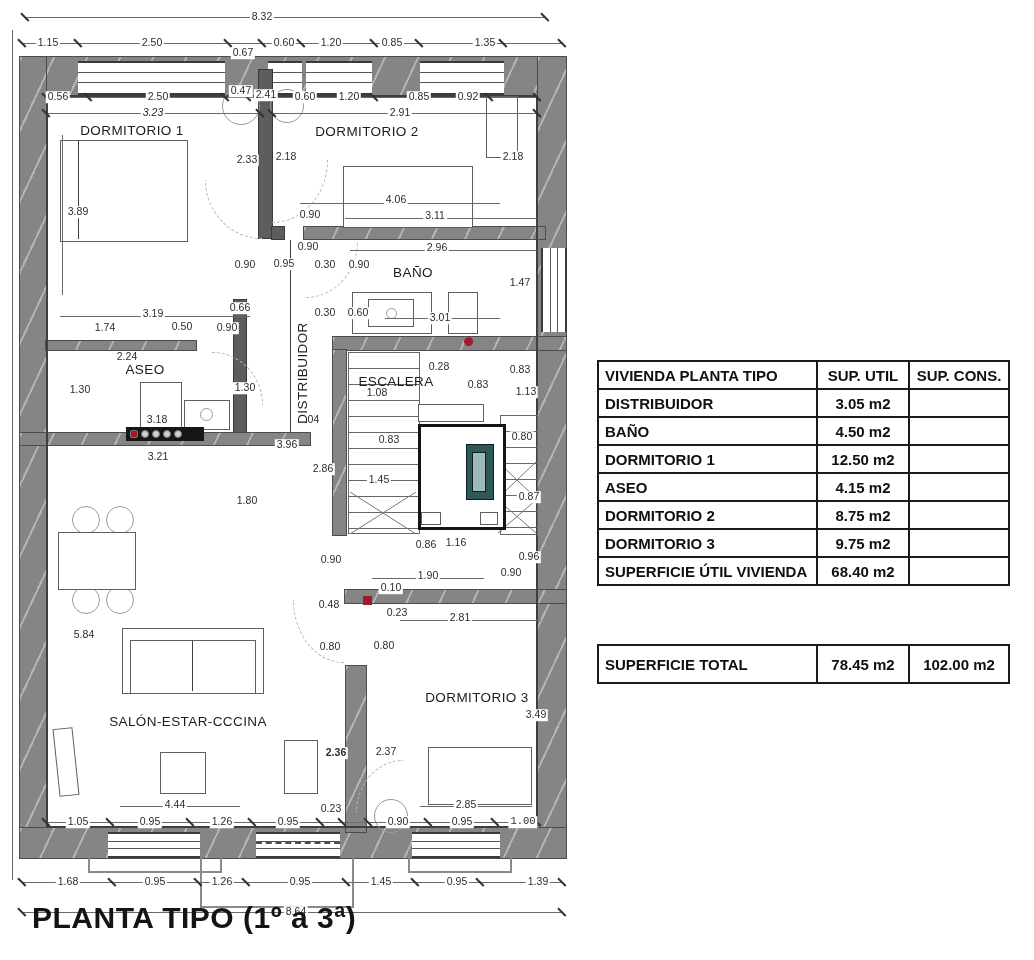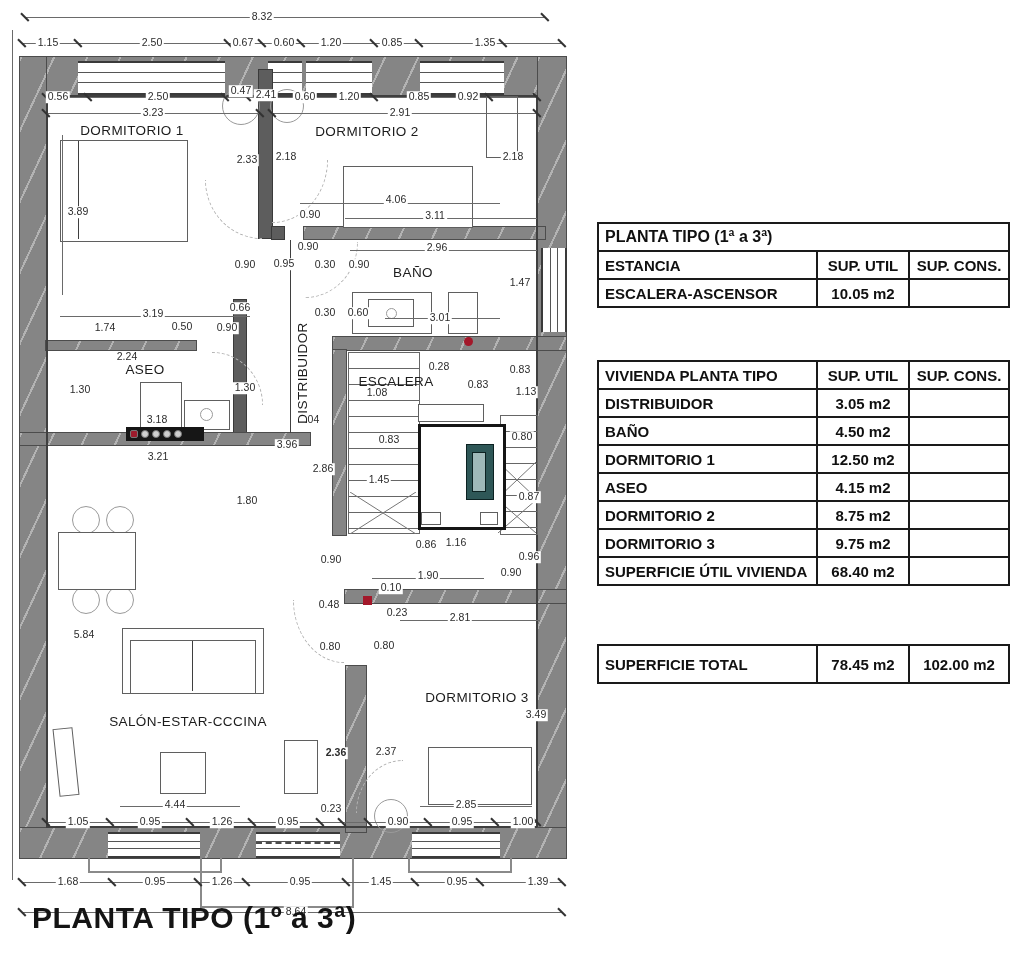--- a/index.html
+++ b/index.html
@@ -176,34 +176,34 @@
   <div class="dimline" style="left:46px;top:822px;width:491px;height:1px"></div>
   <div class="dimline" style="left:22px;top:882px;width:540px;height:1px"></div>
   <div class="dimline" style="left:22px;top:912px;width:540px;height:1px"></div>
   <div class="dimline" style="left:12px;top:30px;width:1px;height:850px"></div>
   <div class="dimline" style="left:62px;top:135px;width:1px;height:160px"></div>
 
   <div class="lbl-layer">
       <span class="dim" style="left: 262px; top: 17px;">8.32</span>
       <span class="dim" style="left: 48px; top: 43px;">1.15</span>
       <span class="dim" style="left: 152px; top: 43px;">2.50</span>
-      <span class="dim" style="left: 243px; top: 43px;">0.67</span>
+      <span class="dim" style="left: 243px; top: 53px;">0.67</span>
       <span class="dim" style="left: 284px; top: 43px;">0.60</span>
       <span class="dim" style="left: 331px; top: 43px;">1.20</span>
       <span class="dim" style="left: 392px; top: 43px;">0.85</span>
       <span class="dim" style="left: 457px; top: 43px; margin-left: 28px;">1.35</span>
       <span class="dim" style="left: 58px; top: 97px;">0.56</span>
       <span class="dim" style="left: 158px; top: 97px;">2.50</span>
       <span class="dim" style="left: 241px; top: 91px;">0.47</span>
       <span class="dim" style="left: 266px; top: 95px;">2.41</span>
       <span class="dim" style="left: 305px; top: 97px;">0.60</span>
       <span class="dim" style="left: 349px; top: 97px;">1.20</span>
       <span class="dim" style="left: 419px; top: 97px;">0.85</span>
       <span class="dim" style="left: 468px; top: 97px;">0.92</span>
-      <span class="dim" style="left: 153px; top: 113px;">3.23</span>
+      <span class="dim" style="left: 153px; top: 113px; font-style: italic;">3.23</span>
       <span class="dim" style="left: 400px; top: 113px;">2.91</span>
       <span class="dim" style="left: 247px; top: 160px;">2.33</span>
       <span class="dim" style="left: 286px; top: 157px;">2.18</span>
       <span class="dim" style="left: 513px; top: 157px;">2.18</span>
       <span class="dim" style="left: 78px; top: 212px;">3.89</span>
       <span class="dim" style="left: 396px; top: 200px;">4.06</span>
       <span class="dim" style="left: 435px; top: 216px;">3.11</span>
       <span class="dim" style="left: 310px; top: 215px;">0.90</span>
       <span class="dim" style="left: 308px; top: 247px;">0.90</span>
       <span class="dim" style="left: 437px; top: 248px;">2.96</span>
@@ -256,21 +256,21 @@
       <span class="dim" style="left: 386px; top: 752px;">2.37</span>
       <span class="dim" style="left: 466px; top: 805px;">2.85</span>
       <span class="dim" style="left: 175px; top: 805px;">4.44</span>
       <span class="dim" style="left: 78px; top: 822px;">1.05</span>
       <span class="dim" style="left: 150px; top: 822px;">0.95</span>
       <span class="dim" style="left: 222px; top: 822px;">1.26</span>
       <span class="dim" style="left: 288px; top: 822px;">0.95</span>
       <span class="dim" style="left: 331px; top: 809px;">0.23</span>
       <span class="dim" style="left: 398px; top: 822px;">0.90</span>
       <span class="dim" style="left: 462px; top: 822px;">0.95</span>
-      <span class="dim" style="left: 523px; top: 822px;">1.00</span>
+      <span class="dim" style="left: 523px; top: 822px; font-family: Liberation Mono, monospace;">1.00</span>
       <span class="dim" style="left: 68px; top: 882px;">1.68</span>
       <span class="dim" style="left: 155px; top: 882px;">0.95</span>
       <span class="dim" style="left: 222px; top: 882px;">1.26</span>
       <span class="dim" style="left: 300px; top: 882px;">0.95</span>
       <span class="dim" style="left: 381px; top: 882px;">1.45</span>
       <span class="dim" style="left: 457px; top: 882px;">0.95</span>
       <span class="dim" style="left: 538px; top: 882px;">1.39</span>
       <span class="dim" style="left: 296px; top: 912px;">8.64</span>
     </div>
   <div class="lbl-layer">
@@ -279,42 +279,20 @@
       <span class="room-label" style="left: 413px; top: 272px;">BAÑO</span>
       <span class="room-label" style="left: 145px; top: 369px;">ASEO</span>
       <span class="room-label" style="left: 302px; top: 373px; transform: translate(-50%, -50%) rotate(-90deg);">DISTRIBUIDOR</span>
       <span class="room-label" style="left: 396px; top: 381px;">ESCALERA</span>
       <span class="room-label" style="left: 188px; top: 721px;">SALÓN-ESTAR-CCCINA</span>
       <span class="room-label" style="left: 477px; top: 697px;">DORMITORIO 3</span>
     </div>
 
   <div class="plan-title">PLANTA TIPO (1º a 3ª)</div>
 
-  <table class="atable" id="table-escalera" style="left:597px;top:222px">
-    <colgroup>
-        <col style="width:219px">
-        <col style="width:92px">
-        <col style="width:100px">
-      </colgroup>
-    <tbody>
-      <tr class="title-row">
-          <td colspan="3">PLANTA TIPO  (1ª a 3ª)</td>
-        </tr>
-    <tr>
-          <th class="c0">ESTANCIA</th>
-          <th class="c1">SUP. UTIL</th>
-          <th class="c2">SUP. CONS.</th>
-        </tr>
-        <tr>
-          <td class="c0">ESCALERA-ASCENSOR</td>
-          <td class="c1">10.05 m2</td>
-          <td class="c2"></td>
-        </tr>
-      </tbody>
-  </table>
 
   <table class="atable" id="table-vivienda" style="left:597px;top:360px">
     <colgroup>
         <col style="width:219px">
         <col style="width:92px">
         <col style="width:100px">
       </colgroup>
     <tbody>
         <tr>
           <th class="c0">VIVIENDA PLANTA TIPO</th>

